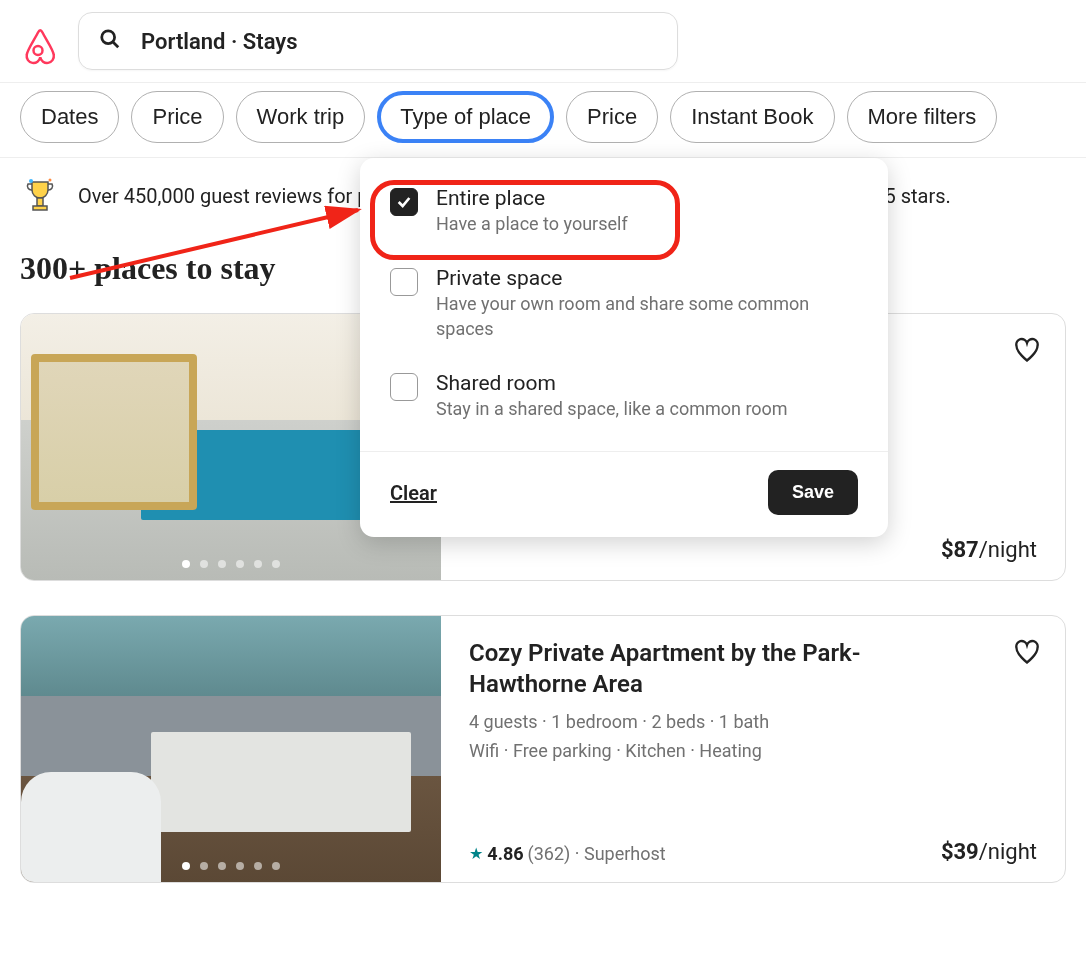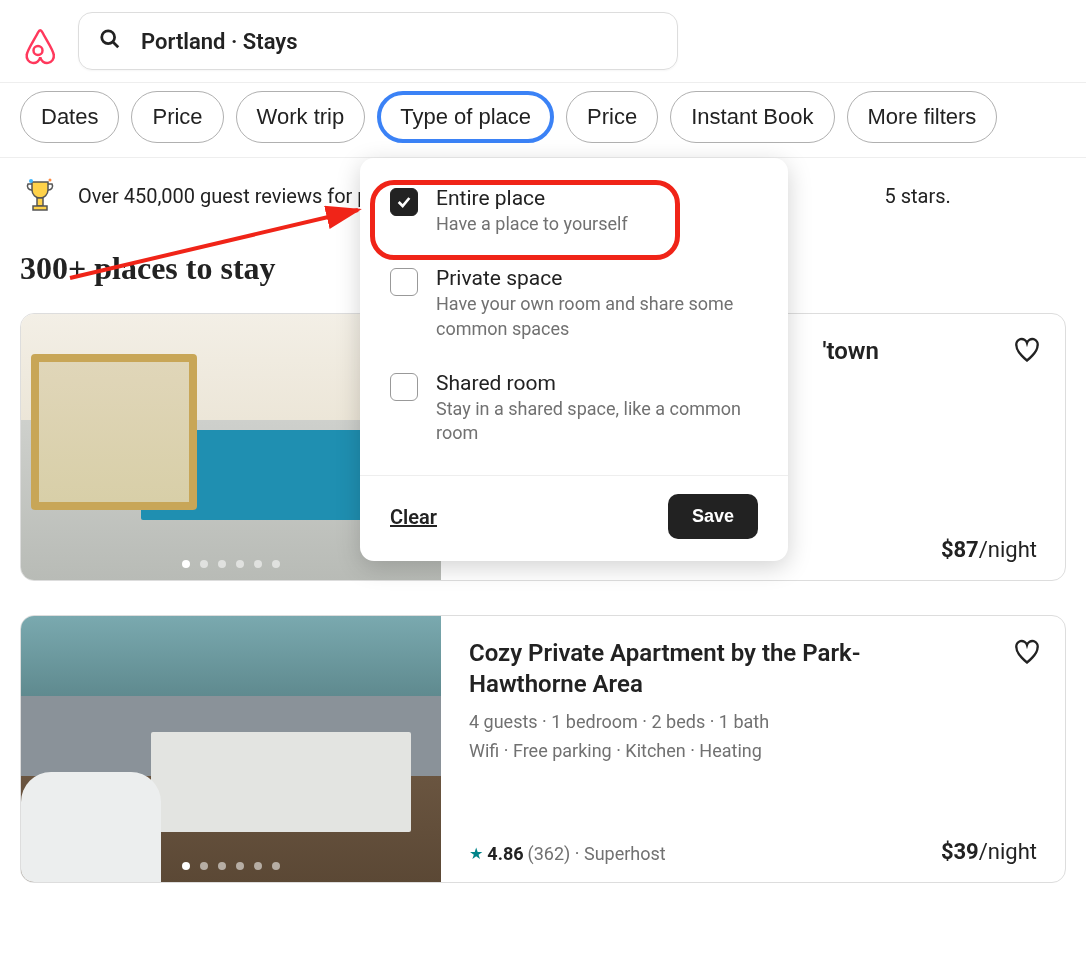--- a/index.html
+++ b/index.html
@@ -58,21 +58,21 @@
     content: ""; position: absolute; left: 130px; bottom: 50px; width: 260px; height: 100px;
     background: #e3e4e1; border-radius: 2px;
   }
   .photo2::after {
     content: ""; position: absolute; left: 0; bottom: 0; width: 140px; height: 110px;
     background: #eceeee; border-radius: 30px 30px 0 0;
   }
 
   
   .dropdown {
-    position: absolute; top: 0px; left: 360px; width: 428px; background: #fff;
+    position: absolute; top: 0px; left: 360px; width: 528px; background: #fff;
     border-radius: 14px; box-shadow: 0 6px 24px rgba(0,0,0,0.18); z-index: 50;
     padding: 28px 30px 0;
   }
   .opt { display: flex; gap: 18px; margin-bottom: 30px; align-items: flex-start; }
   .chk { width: 28px; height: 28px; border: 1px solid #999; border-radius: 6px; flex-shrink: 0; margin-top: 2px; display: flex; align-items: center; justify-content: center; cursor: pointer; }
   .chk.checked { background: #222; border-color: #222; }
   .chk.checked svg { stroke: #fff; }
   .opt-body .opt-title { font-size: 21px; color: #222; margin-bottom: 2px; }
   .opt-body .opt-sub { font-size: 18px; color: #717171; line-height: 1.35; }
   .dropdown-footer { border-top: 1px solid #eee; margin: 10px -30px 0; padding: 18px 30px 22px; display: flex; justify-content: space-between; align-items: center; }

